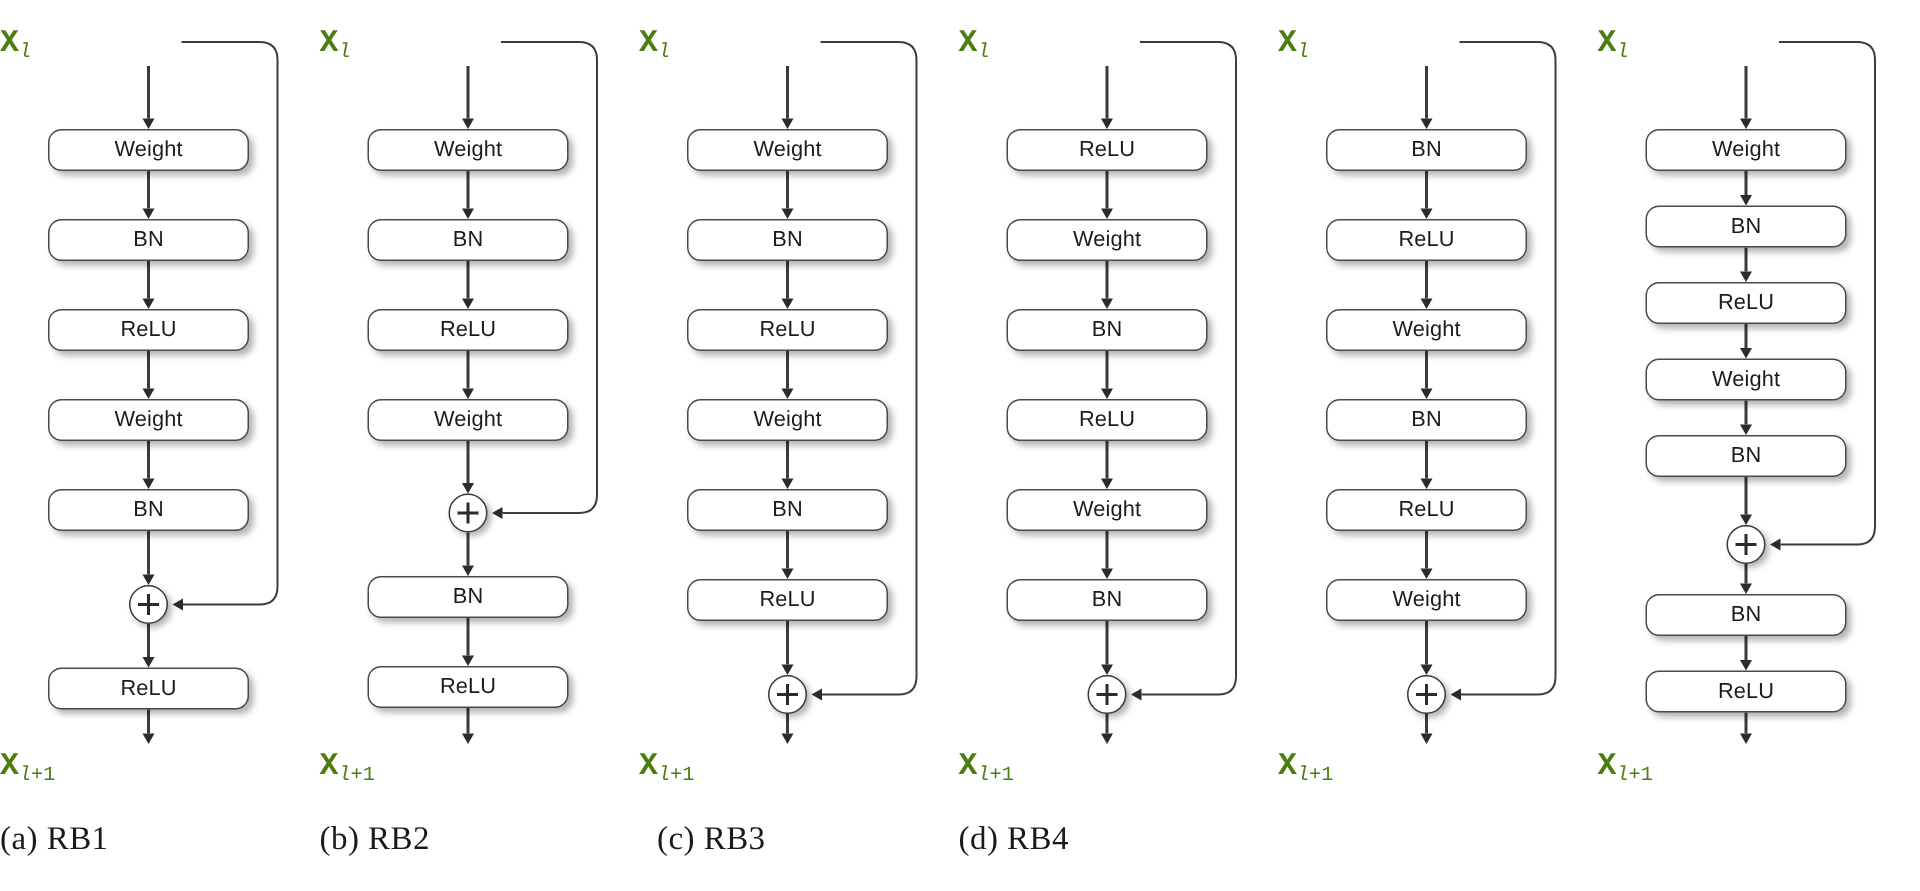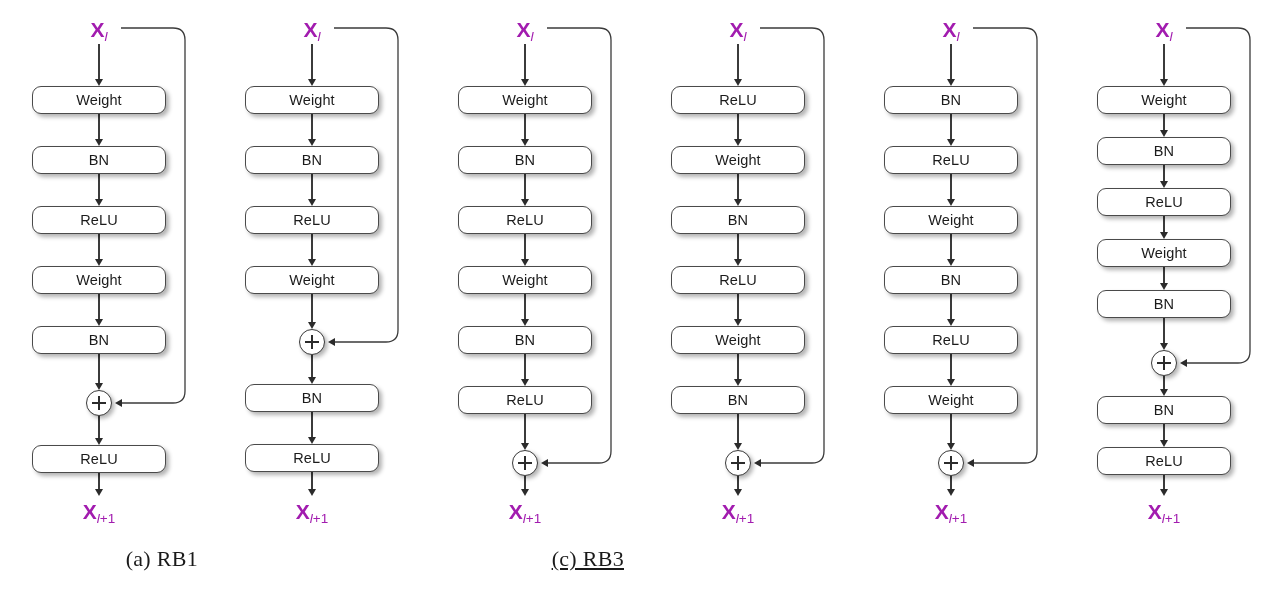--- a/index.html
+++ b/index.html
@@ -86,39 +86,38 @@
     overflow:visible;
   }
   .skip path{
     fill:none;
     stroke:#3b3b3b;
     stroke-width:1.3;
   }
   
   .tensor{
     position:absolute;
-    font-family:Liberation Sans, sans-serif;
+    font-family:Liberation Mono, monospace;
     font-size:21px;
-    color:#a21caf;
+    color:#4d7c0f;
     white-space:nowrap;
-    text-align:center;
   }
   .tensor .bx{font-weight:bold;}
   .tensor .sub{
     font-size:13.5px;
     font-style:italic;
     vertical-align:-.32em;
     letter-spacing:0;
   }
   .tensor .sub .plainnum{font-style:normal;}
   .caption{
     position:absolute;
     bottom:22px;
     left:0;right:0;
-    text-align:right;
+    text-align:left;
     font-family:"Liberation Serif", serif;
     font-size:22px;
     color:#1a1a1a;
     letter-spacing:.3px;
   }
 </style>
 </head>
 <body>
 
 <div id="figure">
@@ -201,20 +200,21 @@
         <span>BN</span>
       </div>
       <div class="vline" style="left: 98.35px; top: 412px; height: 25px;"></div>
       <div class="arrowhead" style="left: 94.8px; top: 437px;"></div>
       <div class="node" style="top: 444px;">
         <span>ReLU</span>
       </div>
       <div class="vline" style="left: 98.35px; top: 472px; height: 17px;"></div>
       <div class="arrowhead" style="left: 94.8px; top: 489px;"></div>
       <div class="tensor" style="left: 0px; width: 198px; top: 500px;"><span class="bx">X</span><span class="sub">l<span class="plainnum">+</span><span class="plainnum">1</span></span></div>
+      <div class="caption" style="width: 198px; left: 0px;">(b) RB2</div>
     </div>
     <div class="panel" style="left: 426px;">
       <div class="tensor" style="left: 0px; width: 198px; top: 18px;"><span class="bx">X</span><span class="sub">l</span></div>
       <div class="vline" style="left: 98.35px; top: 44px; height: 35px;"></div>
       <div class="arrowhead" style="left: 94.8px; top: 79px;"></div>
       <div class="node" style="top: 86px;">
         <span>Weight</span>
       </div>
       <div class="vline" style="left: 98.35px; top: 114px; height: 25px;"></div>
       <div class="arrowhead" style="left: 94.8px; top: 139px;"></div>
@@ -244,21 +244,21 @@
       <div class="vline" style="left: 98.35px; top: 414px; height: 29px;"></div>
       <div class="arrowhead" style="left: 94.8px; top: 443px;"></div>
       <div class="plus" style="left: 86px; top: 450px;"></div>
       <div class="skip" style="left: 0px; top: 0px; width: 213px; height: 594px;"><svg width="213" height="594" viewBox="0 0 213 594">
           <path d="M 121 28 H 173 Q 185 28 185 40 V 451 Q 185 463 173 463 H 122"></path>
         </svg></div>
       <div class="arrowleft" style="left: 115px; top: 458.8px;"></div>
       <div class="vline" style="left: 98.35px; top: 476px; height: 13px;"></div>
       <div class="arrowhead" style="left: 94.8px; top: 489px;"></div>
       <div class="tensor" style="left: 0px; width: 198px; top: 500px;"><span class="bx">X</span><span class="sub">l<span class="plainnum">+</span><span class="plainnum">1</span></span></div>
-      <div class="caption" style="width: 198px; left: 0px; text-decoration: underline;">(c) RB3</div>
+      <div class="caption" style="width: 198px; left: 12px;">(c) RB3</div>
     </div>
     <div class="panel" style="left: 639px;">
       <div class="tensor" style="left: 0px; width: 198px; top: 18px;"><span class="bx">X</span><span class="sub">l</span></div>
       <div class="vline" style="left: 98.35px; top: 44px; height: 35px;"></div>
       <div class="arrowhead" style="left: 94.8px; top: 79px;"></div>
       <div class="node" style="top: 86px;">
         <span>ReLU</span>
       </div>
       <div class="vline" style="left: 98.35px; top: 114px; height: 25px;"></div>
       <div class="arrowhead" style="left: 94.8px; top: 139px;"></div>
@@ -288,20 +288,21 @@
       <div class="vline" style="left: 98.35px; top: 414px; height: 29px;"></div>
       <div class="arrowhead" style="left: 94.8px; top: 443px;"></div>
       <div class="plus" style="left: 86px; top: 450px;"></div>
       <div class="skip" style="left: 0px; top: 0px; width: 213px; height: 594px;"><svg width="213" height="594" viewBox="0 0 213 594">
           <path d="M 121 28 H 173 Q 185 28 185 40 V 451 Q 185 463 173 463 H 122"></path>
         </svg></div>
       <div class="arrowleft" style="left: 115px; top: 458.8px;"></div>
       <div class="vline" style="left: 98.35px; top: 476px; height: 13px;"></div>
       <div class="arrowhead" style="left: 94.8px; top: 489px;"></div>
       <div class="tensor" style="left: 0px; width: 198px; top: 500px;"><span class="bx">X</span><span class="sub">l<span class="plainnum">+</span><span class="plainnum">1</span></span></div>
+      <div class="caption" style="width: 198px; left: 0px;">(d) RB4</div>
     </div>
     <div class="panel" style="left: 852px;">
       <div class="tensor" style="left: 0px; width: 198px; top: 18px;"><span class="bx">X</span><span class="sub">l</span></div>
       <div class="vline" style="left: 98.35px; top: 44px; height: 35px;"></div>
       <div class="arrowhead" style="left: 94.8px; top: 79px;"></div>
       <div class="node" style="top: 86px;">
         <span>BN</span>
       </div>
       <div class="vline" style="left: 98.35px; top: 114px; height: 25px;"></div>
       <div class="arrowhead" style="left: 94.8px; top: 139px;"></div>

